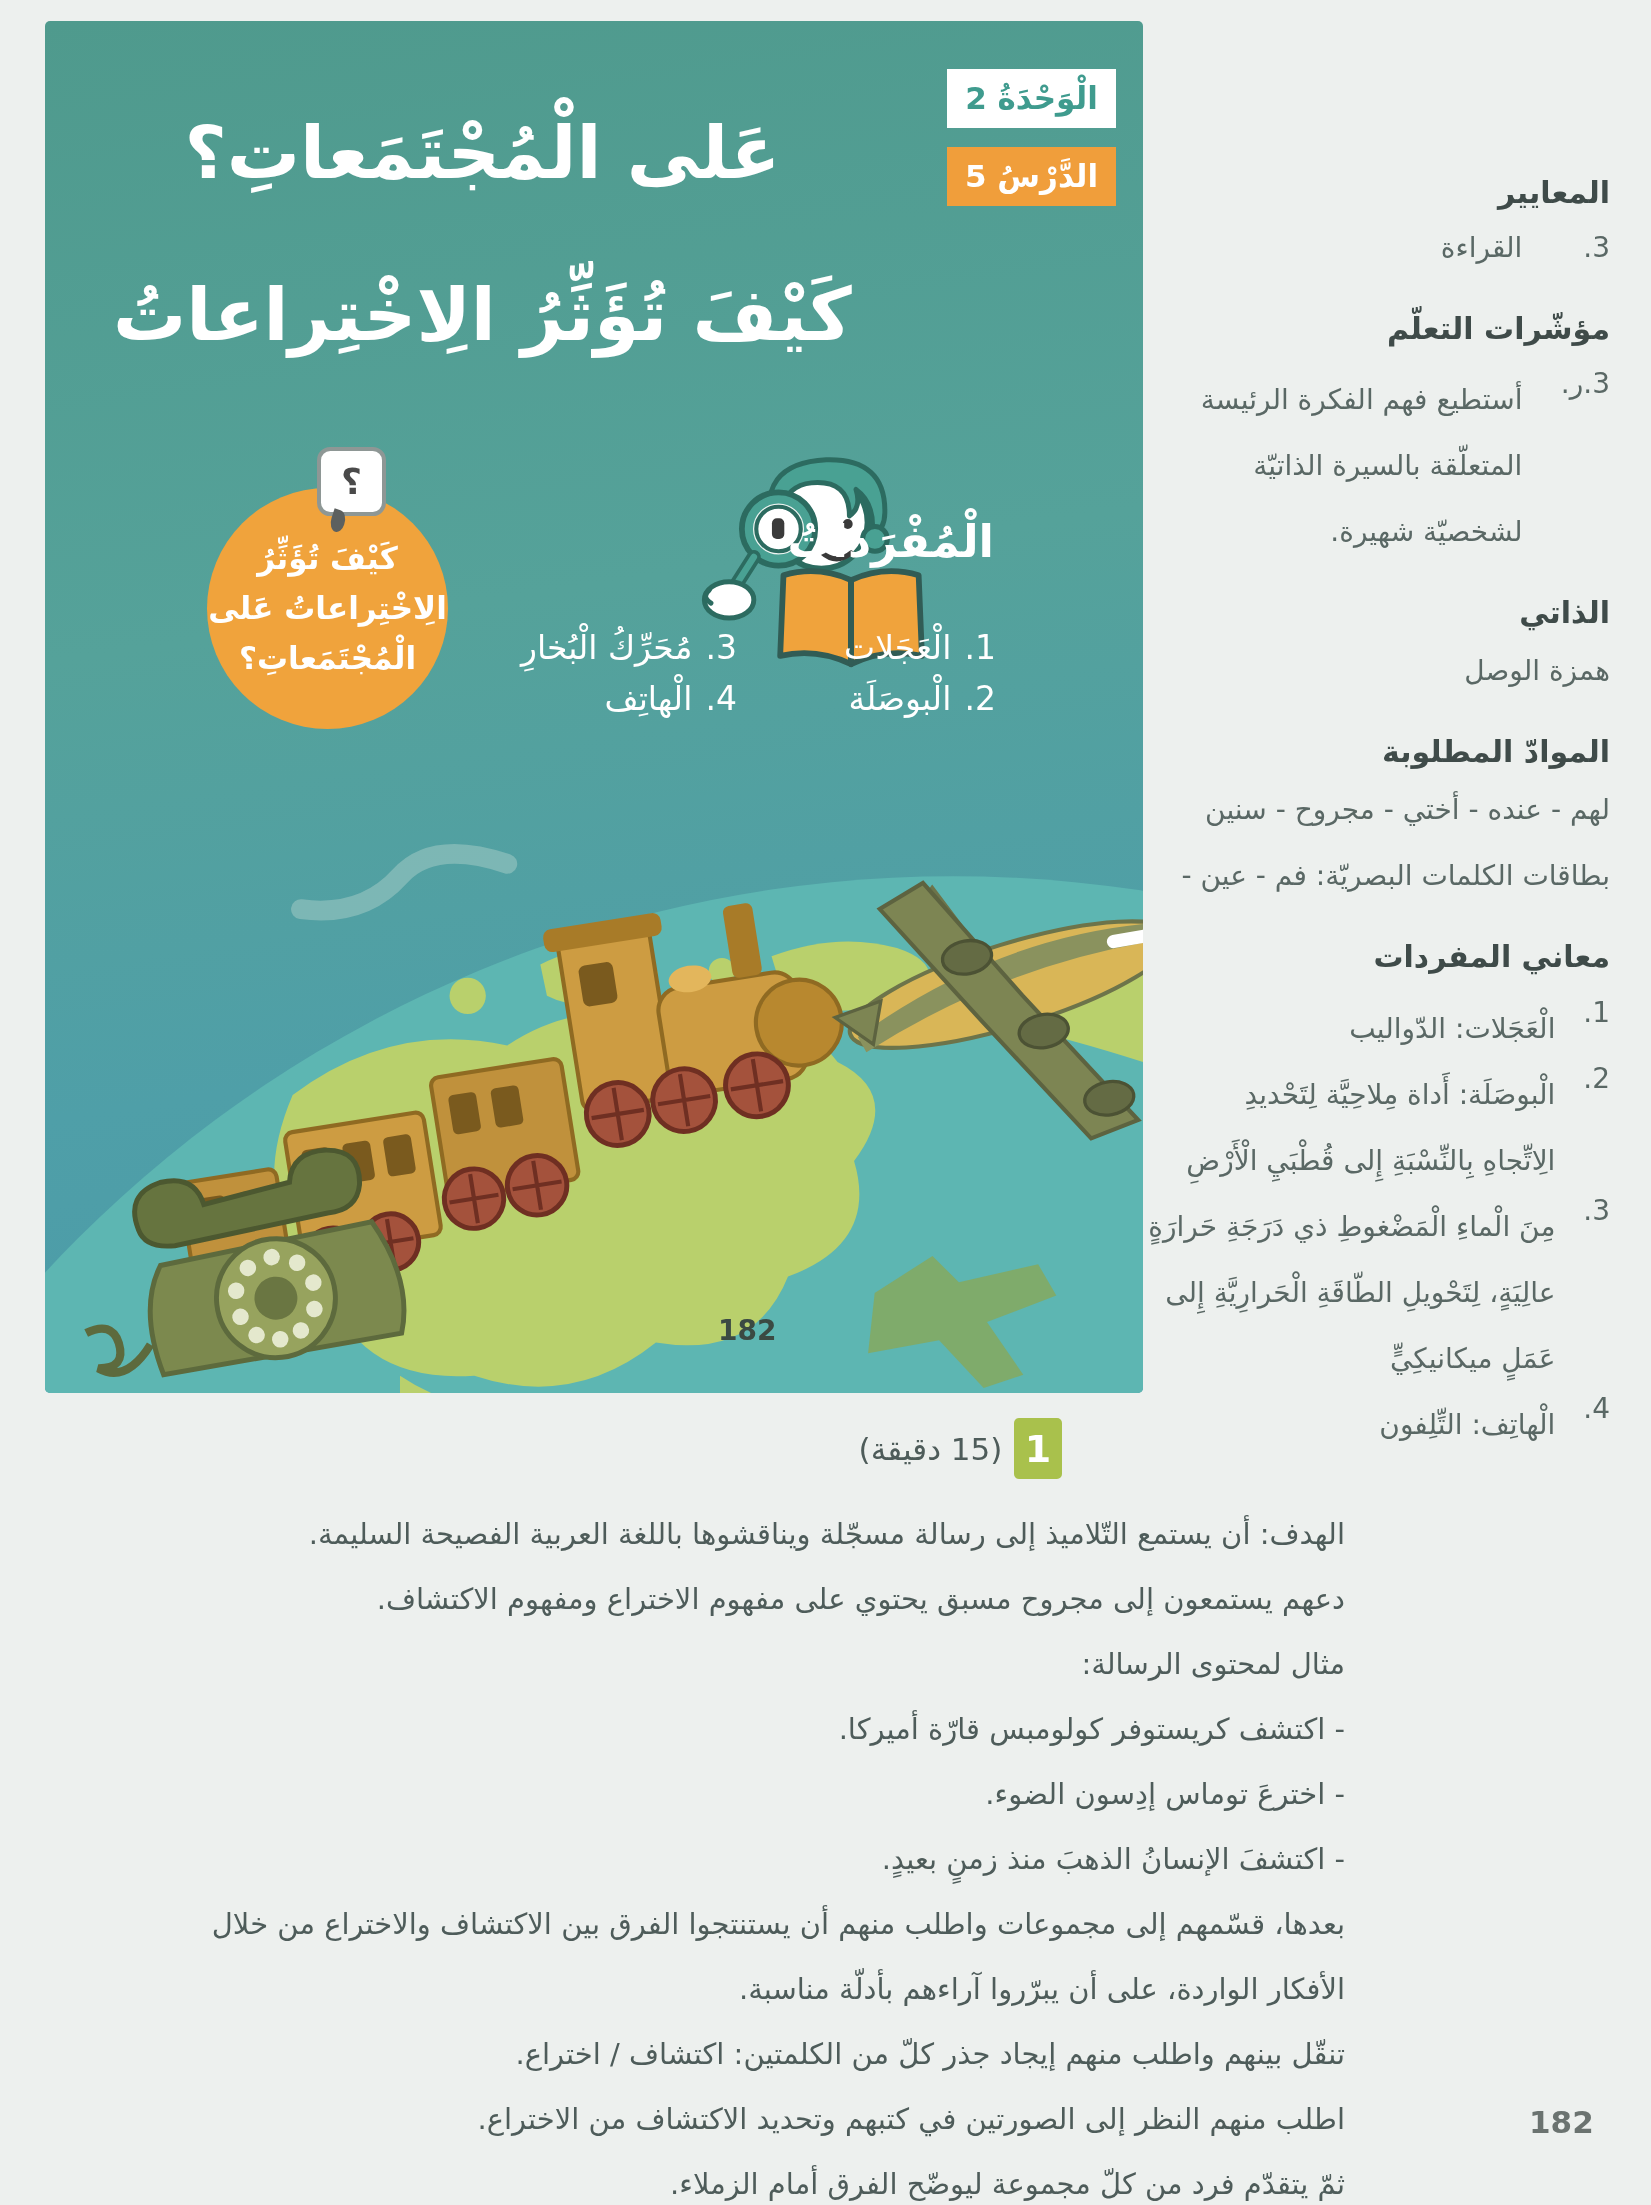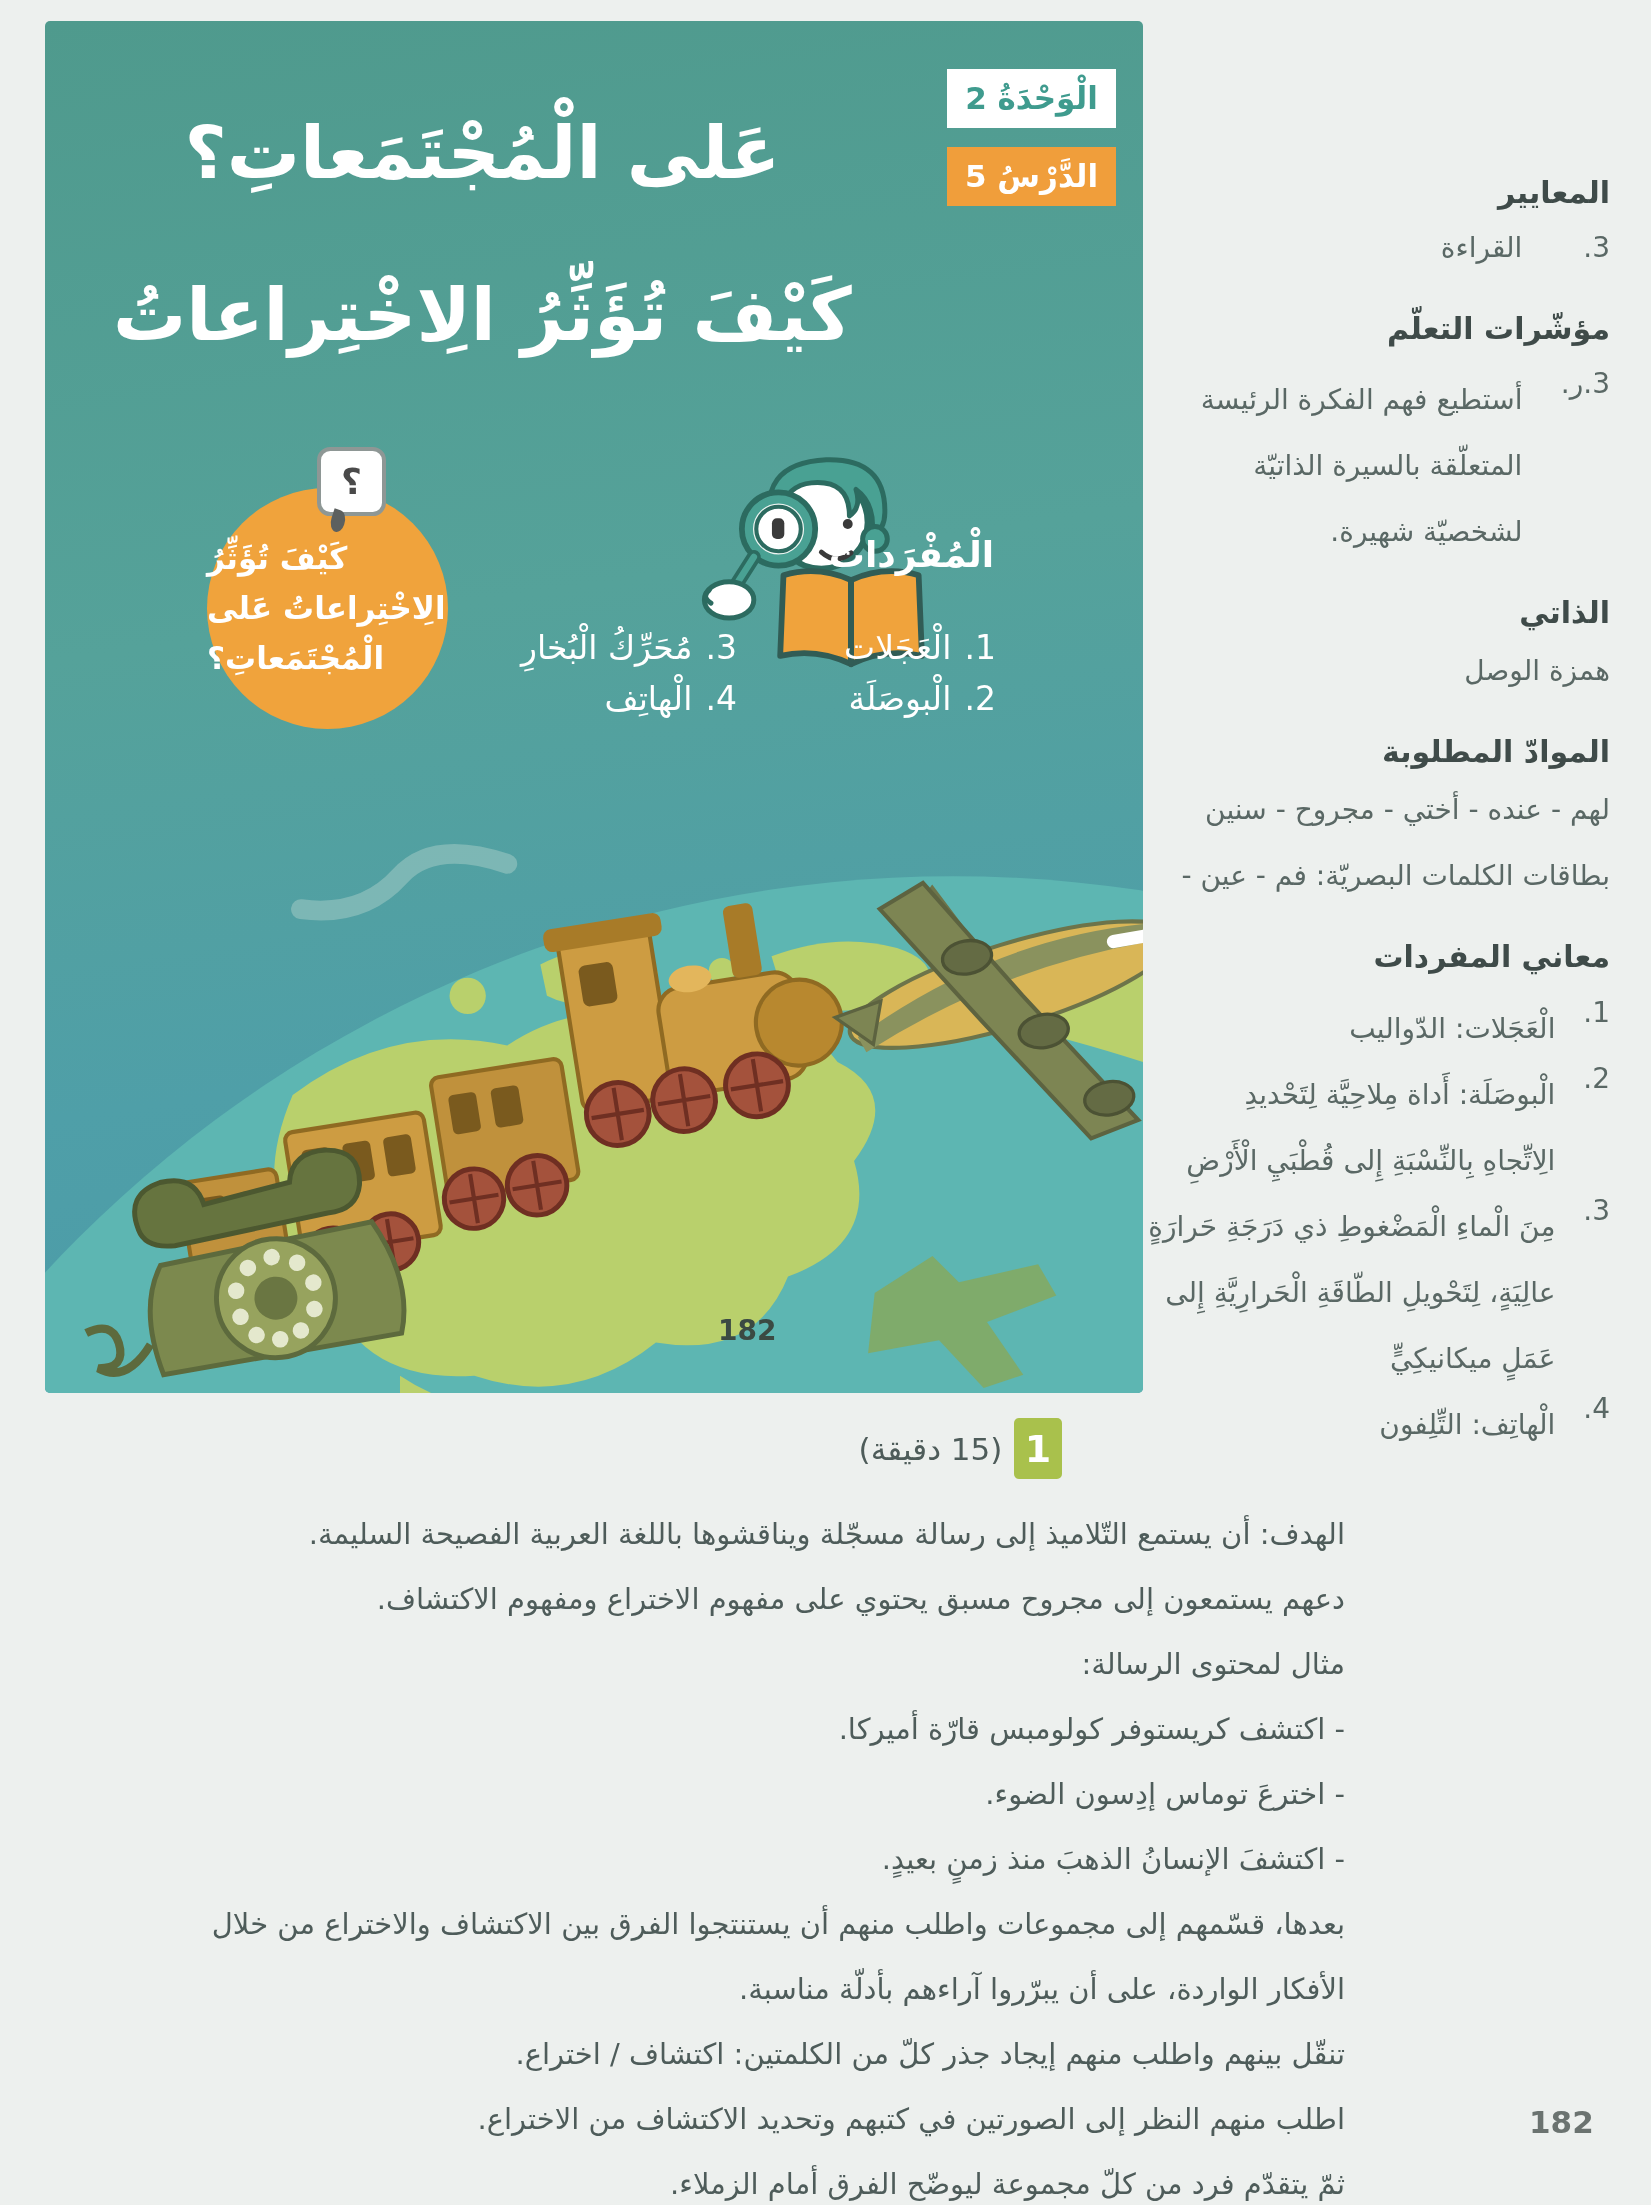--- a/index.html
+++ b/index.html
@@ -21,41 +21,41 @@
   }
   .badge-unit{top:48px;background:#ffffff;color:#3f9b8e;}
   .badge-lesson{top:126px;background:#f09e3b;color:#ffffff;}
   .card-title{
     position:absolute;top:51px;left:12.4px;width:850px;
     text-align:center;color:#ffffff;font-weight:bold;font-size:73px;
     line-height:162px;direction:rtl;z-index:2;
   }
   .reader-icon{position:absolute;left:651px;top:419px;z-index:2;}
   .vocab-title{
-    position:absolute;top:513px;right:149px;color:#ffffff;
-    font-weight:bold;font-size:36px;direction:rtl;z-index:2;
+    position:absolute;top:494px;right:149px;color:#ffffff;
+    font-weight:bold;font-size:45px;direction:rtl;z-index:2;
   }
   .vocab-col{position:absolute;top:601px;direction:rtl;color:#ffffff;font-size:33px;z-index:2;}
   .vocab-col-right{right:147px;}
   .vocab-col-left{right:406px;}
   .vocab-item{display:flex;gap:13.2px;height:51px;align-items:center;white-space:nowrap;}
   .q-bubble{
     position:absolute;left:272px;top:426px;width:61px;height:61px;z-index:4;
     background:#ffffff;border:4.1px solid #8e9795;border-radius:13.2px;
     display:flex;align-items:center;justify-content:center;
     font-size:36px;font-weight:bold;color:#4a4a4a;
   }
   .q-bubble::after{
     content:"";position:absolute;left:10px;bottom:-20px;width:14px;height:21.5px;
     background:#5c605f;border-radius:0 90% 70% 90%;transform:rotate(18deg);
   }
   .q-circle{
     position:absolute;left:162px;top:467px;width:241px;height:241px;border-radius:50%;
     background:#f0a33c;color:#ffffff;display:flex;flex-direction:column;
-    justify-content:center;align-items:flex-end;text-align:center;
+    justify-content:center;align-items:center;text-align:center;
     font-weight:bold;font-size:31px;line-height:50px;direction:rtl;z-index:3;
   }
   .illustration{position:absolute;left:0;top:727px;width:1098px;height:646px;z-index:1;}
   .card-pageno{
     position:absolute;left:673px;top:1293px;color:#3b4a43;
     font-weight:bold;font-size:28px;z-index:2;
   }
   
   .sidebar{
     position:absolute;left:1168px;top:175px;width:442px;

